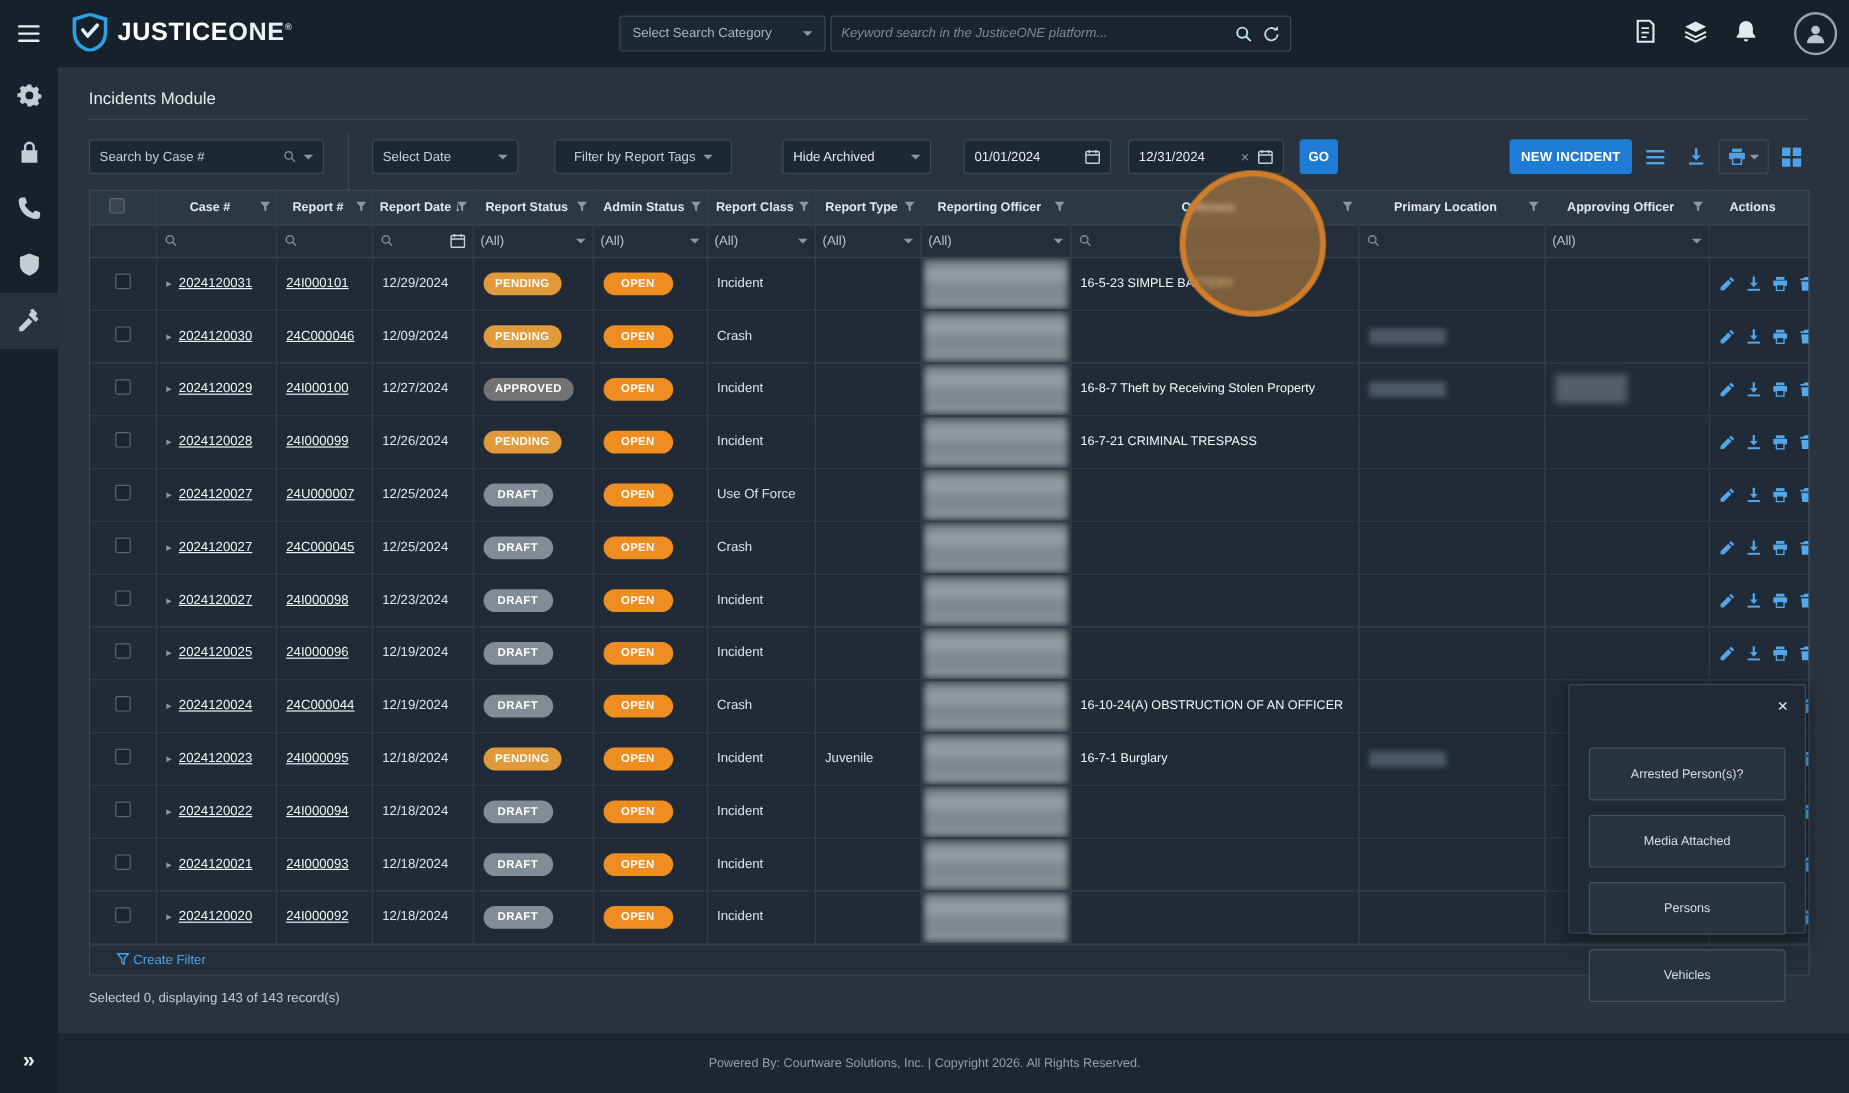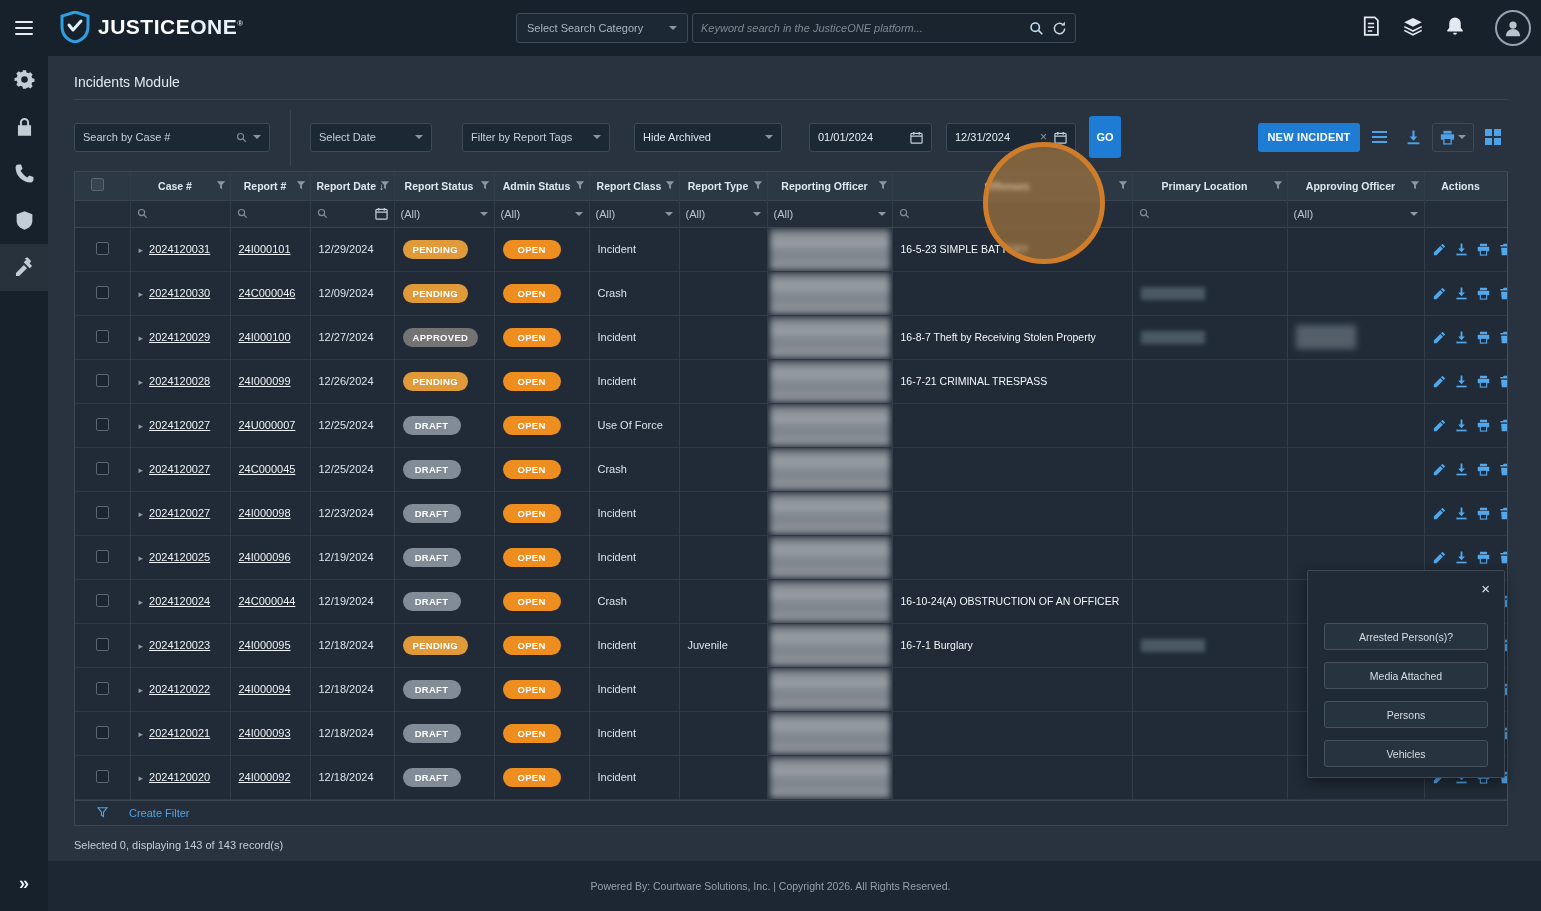--- a/index.html
+++ b/index.html
@@ -37,25 +37,25 @@
   .content{position:absolute;left:48px;top:56px;right:0;bottom:50px;background:#28333f;padding:18px 33px 0 26px}
   .page-title{font-size:14px;font-weight:400;color:#e2e9ef;padding-bottom:9px;border-bottom:1px solid #3a4550}
   .vdivider{position:absolute;left:242px;top:54px;width:1px;height:56px;background:#3a4550}
 
   
   .filterbar{display:flex;align-items:center;margin-top:16px;width:1434px}
   .ctl{height:29px;background:#1c2834;border:1px solid #3c4956;border-radius:3px;font-size:11px;color:#c6d0d9;display:flex;align-items:center;padding:0 8px;gap:6px;cursor:pointer}
   .ctl .grow{flex:1}
   .f-case{width:196px}
   .f-date-select{width:122px;margin-left:40px;justify-content:space-between}
-  .f-tags{width:148px;margin-left:30px;justify-content:space-between}
-  .f-arch{width:148px;margin-left:24px;justify-content:space-between;color:#dfe7ee}
+  .f-tags{width:148px;margin-left:30px;justify-content:center}
+  .f-arch{width:124px;margin-left:42px;justify-content:space-between;color:#dfe7ee}
   .f-from{width:123px;margin-left:27px;justify-content:space-between;color:#e4ebf1}
   .f-to{width:130px;margin-left:14px;justify-content:space-between;color:#e4ebf1}
-  .btn-go{margin-left:13px;width:32px;height:42px;background:#1f7cd4;color:#fff;font-weight:700;font-size:11px;border-radius:3px;display:flex;align-items:center;justify-content:center;cursor:pointer}
+  .btn-go{margin-left:13px;width:32px;height:29px;background:#1f7cd4;color:#fff;font-weight:700;font-size:11px;border-radius:3px;display:flex;align-items:center;justify-content:center;cursor:pointer}
   .btn-new{margin-left:auto;width:102px;height:29px;background:#1f7cd4;color:#fff;font-weight:700;font-size:11px;border-radius:3px;display:flex;align-items:center;justify-content:center;letter-spacing:.2px;cursor:pointer}
   .tool-ic{width:30px;height:29px;display:flex;align-items:center;justify-content:center;color:#4da3e8;cursor:pointer;margin-left:4px}
   .tool-ic.bordered{width:42px;border:1px solid #3c4956;border-radius:3px;gap:3px}
   .caret{width:0;height:0;border-left:4px solid transparent;border-right:4px solid transparent;border-top:4px solid #8b97a2;display:inline-block}
   .xclear{color:#8b97a2;font-size:12px}
   .ic{width:13px;height:13px;display:block}
   .ic14{width:15px;height:15px;display:block}
   .listbars{display:flex;flex-direction:column;gap:3px}
   .listbars span{width:15px;height:2px;background:#4da3e8;display:block}
   .gridic{display:grid;grid-template-columns:7px 7px;grid-template-rows:7px 7px;gap:2px}
@@ -90,32 +90,32 @@
   .pill.open{background:#ee8d20}
   .redact{filter:blur(3px)}
   .redact-officer{height:41px;margin:1px 0;background:linear-gradient(180deg,#6f767c 0%,#9aa1a7 30%,#7c848b 60%,#8f969c 100%)}
   .redact-small{width:64px;height:13px;background:#6e7d8a;opacity:.55;filter:blur(2px)}
   .redact-med{width:60px;height:24px;background:#77828d;opacity:.6;filter:blur(3px)}
   .c-act div{display:flex;gap:9px;align-items:center}
   .act{color:#54a7e9;cursor:pointer}
   .c-off span{font-size:10.5px;color:#f2f6f9}
 
   
-  .create-filter{width:1434px;height:25px;background:#232e3a;border:1px solid #3b4753;border-top:none;display:flex;align-items:center;gap:21px;padding-left:22px;color:#4da3e8;font-size:11px;cursor:pointer}
+  .create-filter{width:1434px;height:25px;background:#232e3a;border:1px solid #3b4753;border-top:none;display:flex;align-items:center;gap:3px;padding-left:22px;color:#4da3e8;font-size:11px;cursor:pointer}
   .create-filter .ic{width:11px;height:11px}
   .summary{margin-top:13px;font-size:11px;color:#c3cdd6}
 
   
   .pagefooter{position:absolute;left:0;bottom:0;width:100%;height:50px;background:#1c2733;display:flex;align-items:center;justify-content:center;font-size:10.5px;color:#93a0ab;z-index:4}
 
   
   .popup{position:absolute;left:1307px;top:570px;width:198px;height:208px;background:#1f2a36;border:1px solid #3e4a57;border-radius:2px;box-shadow:0 4px 14px rgba(0,0,0,.45);z-index:8}
   .popup-close{position:absolute;top:10px;right:14px;color:#dfe7ee;font-size:15px;cursor:pointer;line-height:1}
   .popup-body{margin-top:52px}
-  .pbtn{width:164px;height:27px;margin:0 auto 12px;background:#27333f;border:1px solid #45525f;border-radius:3px;color:#d6dee5;font-size:10.5px;display:flex;align-items:center;justify-content:center;cursor:pointer}
+  .pbtn{width:164px;height:44px;margin:0 auto 12px;background:#27333f;border:1px solid #45525f;border-radius:3px;color:#d6dee5;font-size:10.5px;display:flex;align-items:center;justify-content:center;cursor:pointer}
 
   
   .annotation-circle{position:absolute;left:983px;top:142px;width:122px;height:122px;border-radius:50%;border:5px solid #cf7d2a;background:rgba(199,136,62,.55);backdrop-filter:blur(2px);z-index:9;pointer-events:none}
 </style>
 </head>
 <body>
 
 <header class="topbar">
   <div class="logo">
     <svg class="logo-shield" viewBox="0 0 30 32">

